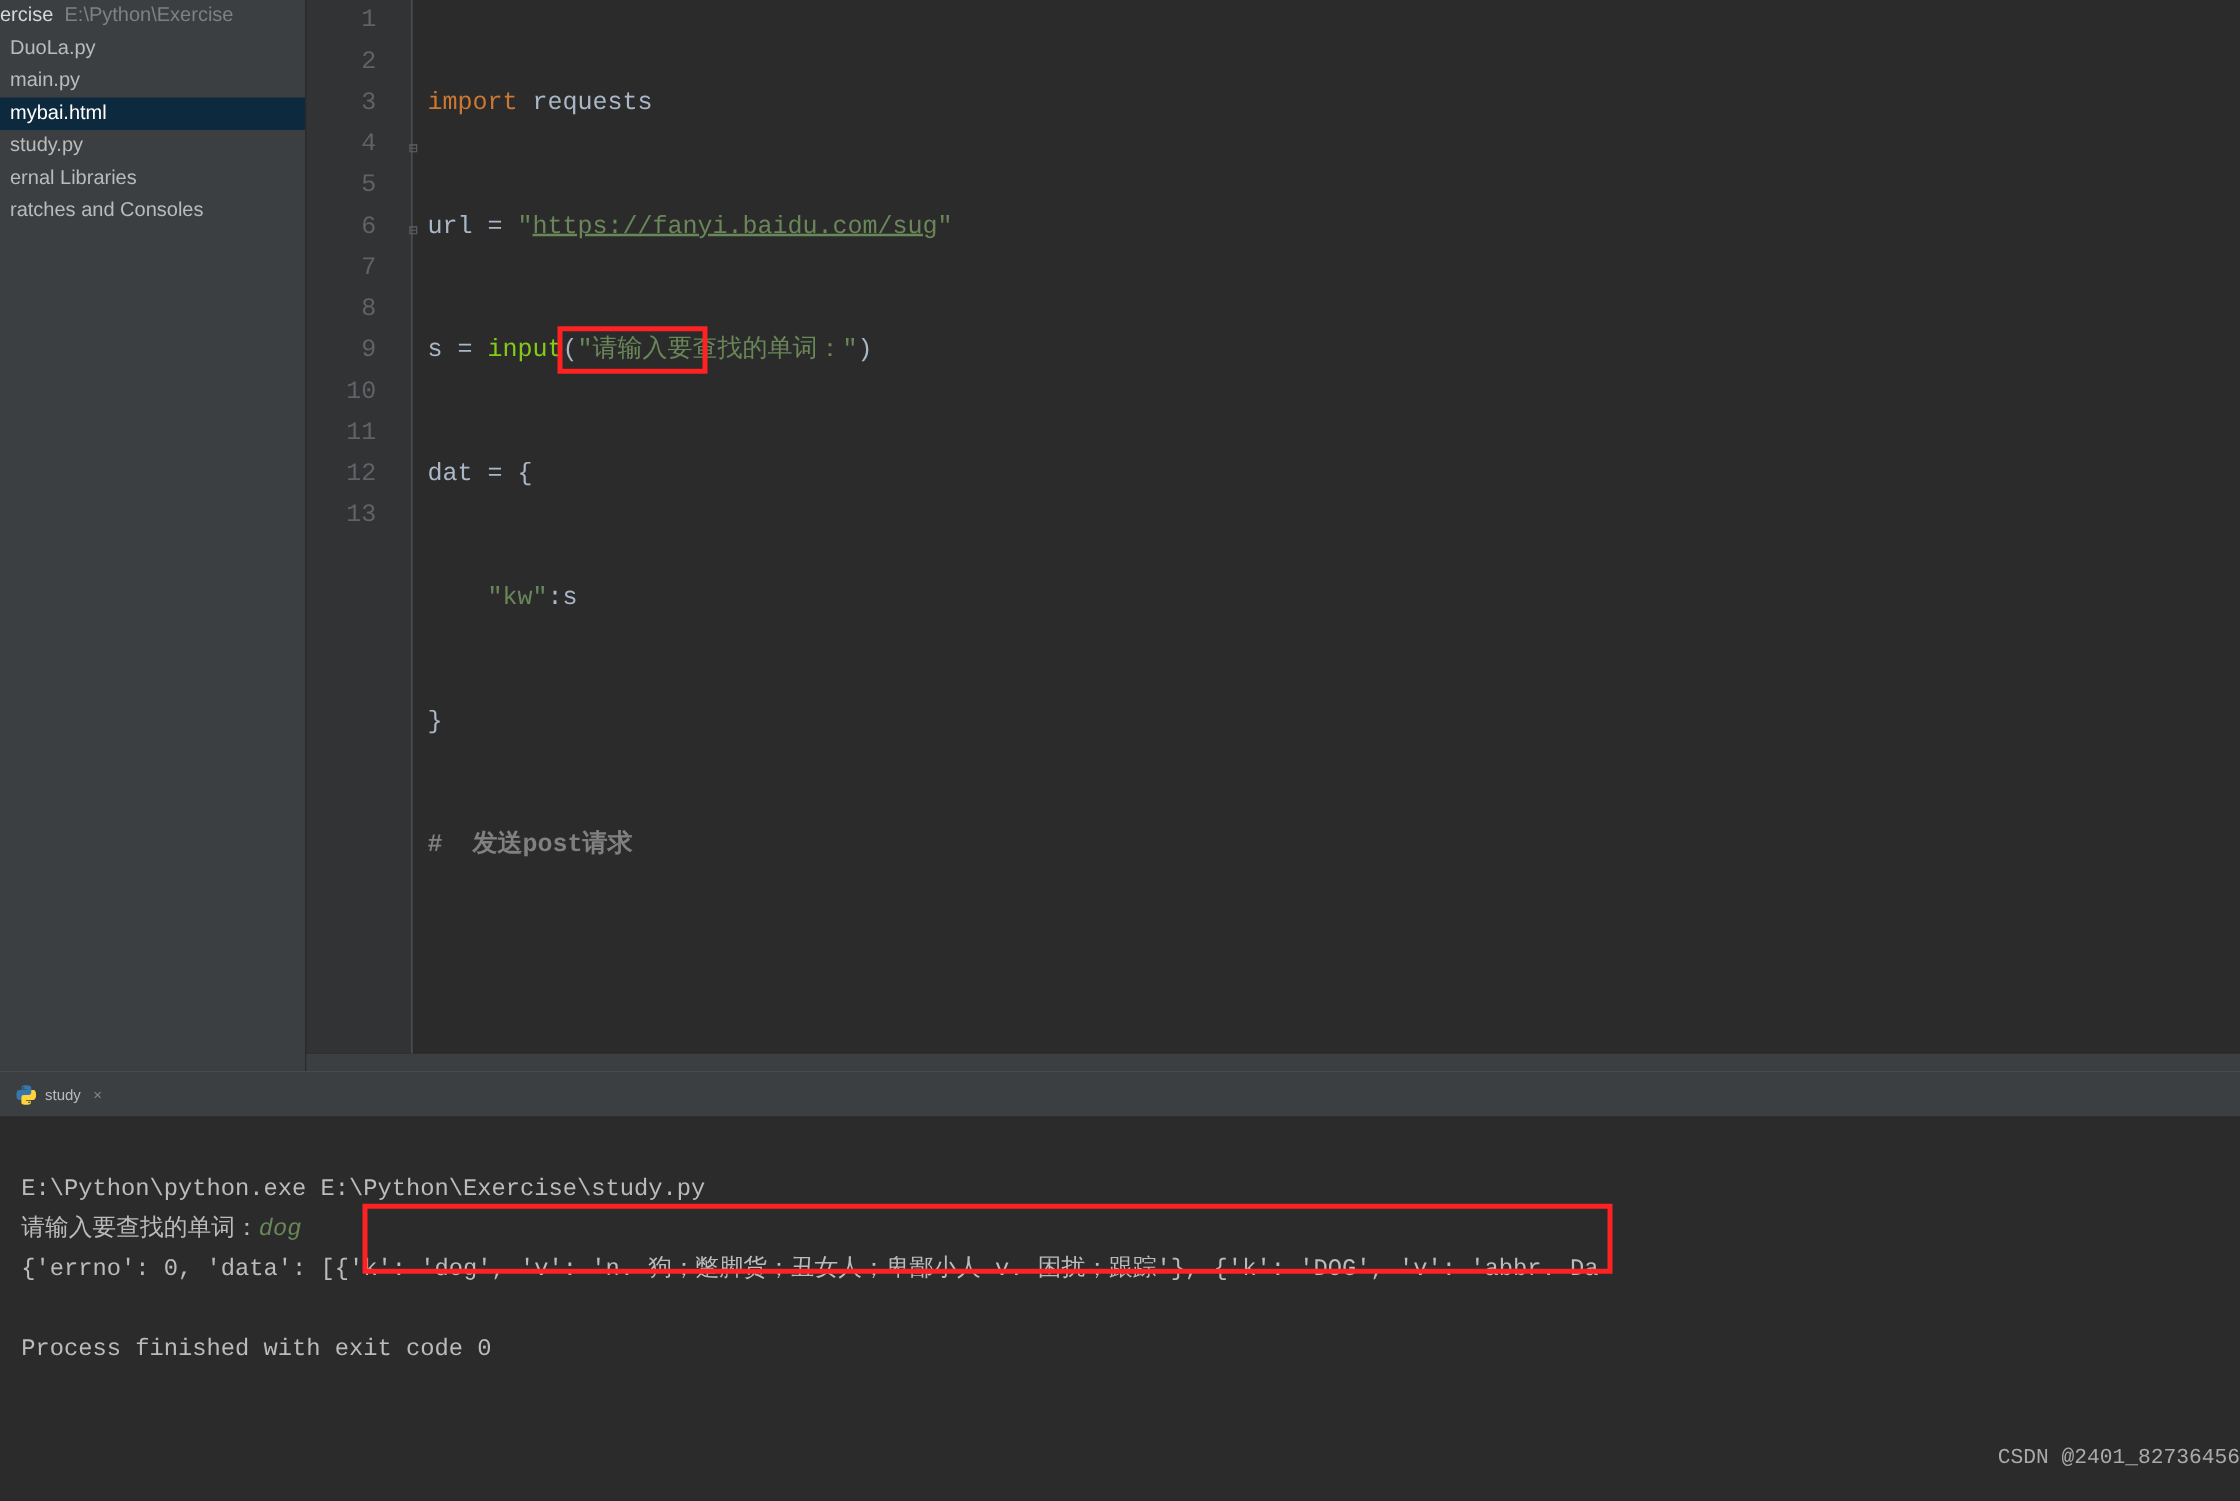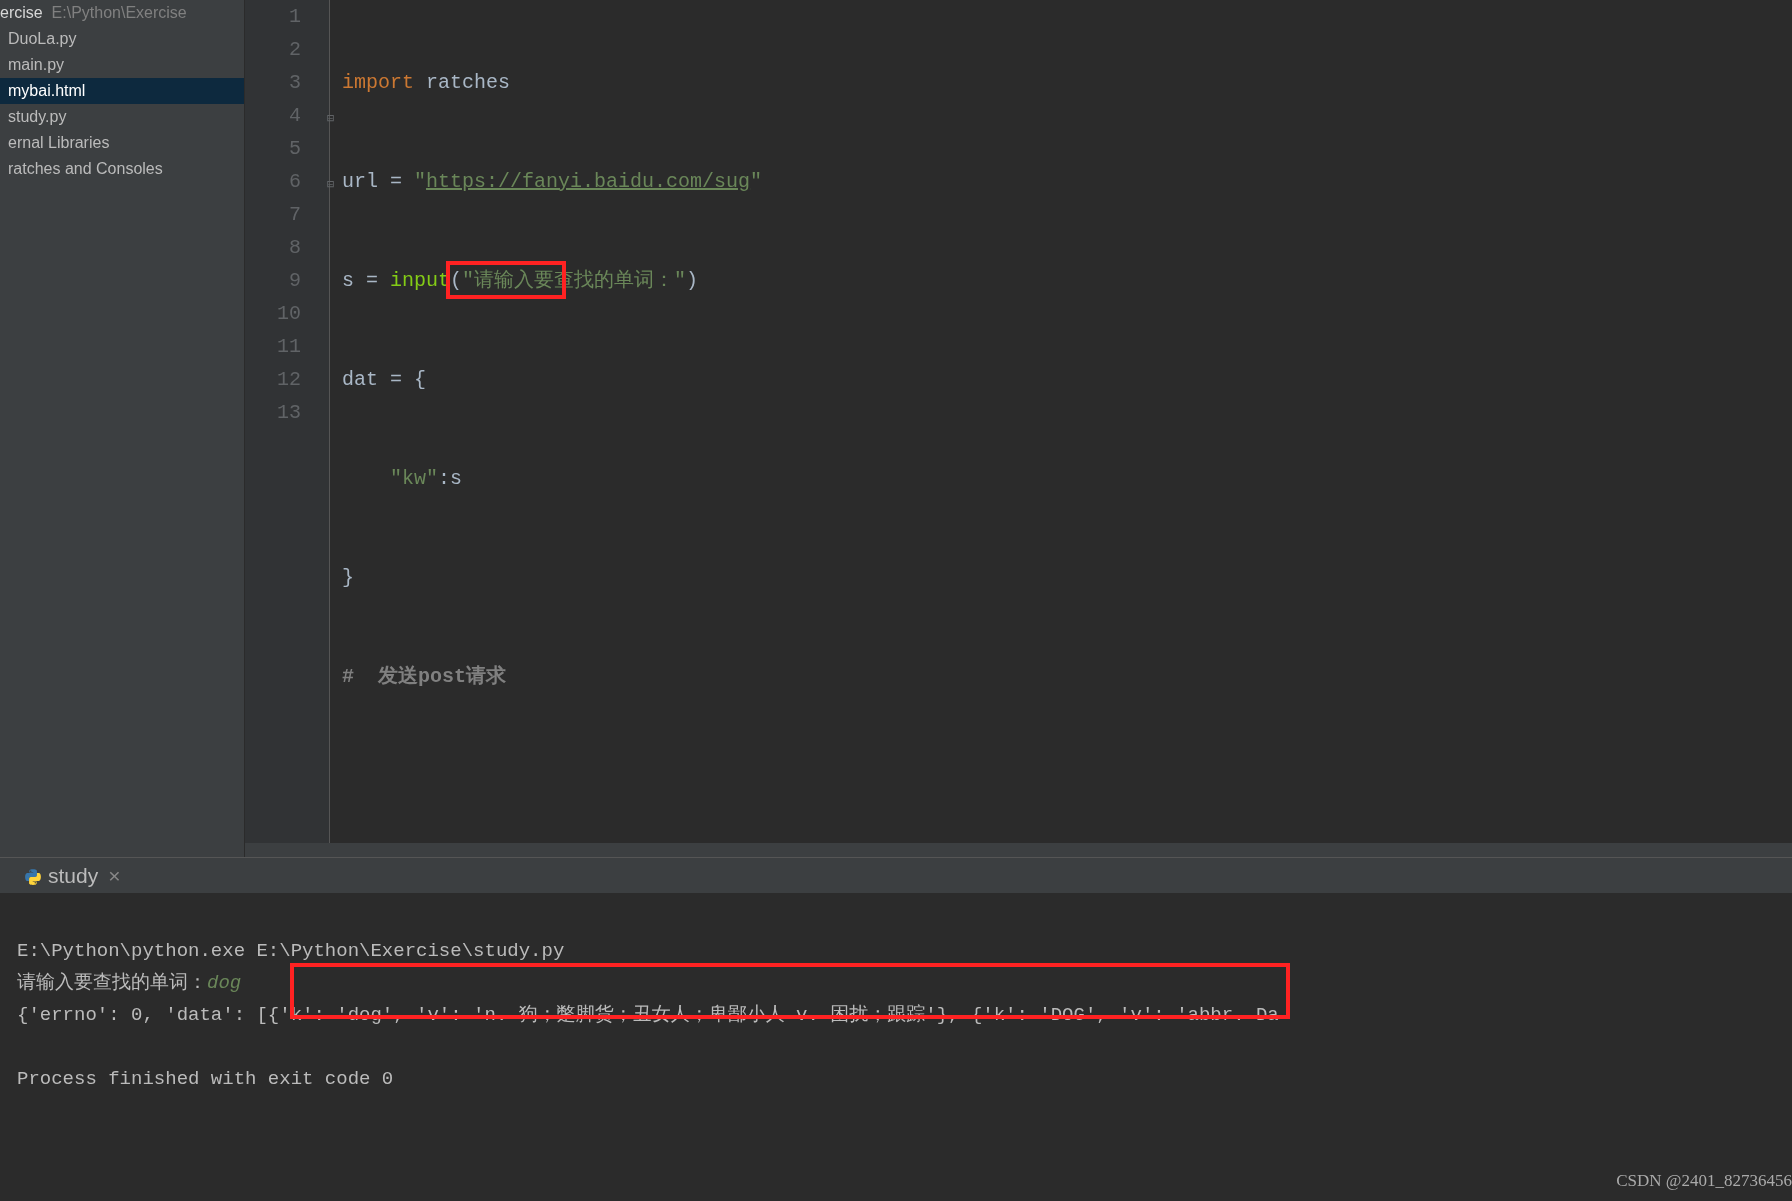--- a/index.html
+++ b/index.html
@@ -102,23 +102,23 @@
 }
 .terminal-panel {
   background: #2b2b2b;
   border-top: 1px solid #555;
 }
 .terminal-tabs {
   background: #3c3f41;
   height: 35px;
   display: flex;
   align-items: center;
-  padding-left: 16px;
+  padding-left: 4px;
   font-family: -apple-system, 'Segoe UI', sans-serif;
-  font-size: 21px;
+  font-size: 12px;
 }
 .terminal-tab {
   display: flex;
   align-items: center;
   gap: 6px;
   padding: 4px 8px;
   color: #bbbbbb;
 }
 .py-icon {
   width: 18px; height: 18px;
@@ -136,24 +136,24 @@
 }
 .input-green { color: #6a8759; font-style: italic; }
 .red-box-term {
   position: absolute;
   border: 4px solid #ff2222;
   pointer-events: none;
 }
 .watermark {
   position: absolute;
   right: 0;
-  bottom: 4px;
+  bottom: 18px;
   color: #aaaaaa;
   font-size: 17px;
-  font-family: Liberation Serif, serif;
+  font-family: Liberation Mono, monospace;
 }
 </style>
 </head>
 <body>
 
 <div class="main-area">
   <div class="sidebar">
     <div class="sidebar-header">
       <span class="proj-name">ercise</span>
       <span class="proj-path">&nbsp;<span>E:\Python\Exercise</span></span>
@@ -181,21 +181,21 @@
         <div class="ln">10</div>
         <div class="ln">11</div>
         <div class="ln">12</div>
         <div class="ln">13</div>
         <div class="fold-marks">
           <span class="fold-mark" style="top:103px">⊟</span>
           <span class="fold-mark" style="top:169px">⊟</span>
         </div>
       </div>
       <div class="code">
-        <div class="code-line"><span class="kw">import</span><span class="ident"> ratches</span></div>
+        <div class="code-line"><span class="kw">import</span><span class="ident"> requests</span></div>
         <div class="code-line"><span class="ident">url = </span><span class="str">"</span><span class="link">https://fanyi.baidu.com/sug</span><span class="str">"</span></div>
         <div class="code-line"><span class="ident">s = </span><span class="builtin">input</span><span class="ident">(</span><span class="str">"请输入要查找的单词："</span><span class="ident">)</span></div>
         <div class="code-line"><span class="ident">dat = {</span></div>
         <div class="code-line"><span>    </span><span class="str">"kw"</span><span class="ident">:s</span></div>
         <div class="code-line"><span class="ident">}</span></div>
         <div class="code-line"><span class="com">#  发送post请求</span></div>
         
         
         
         

